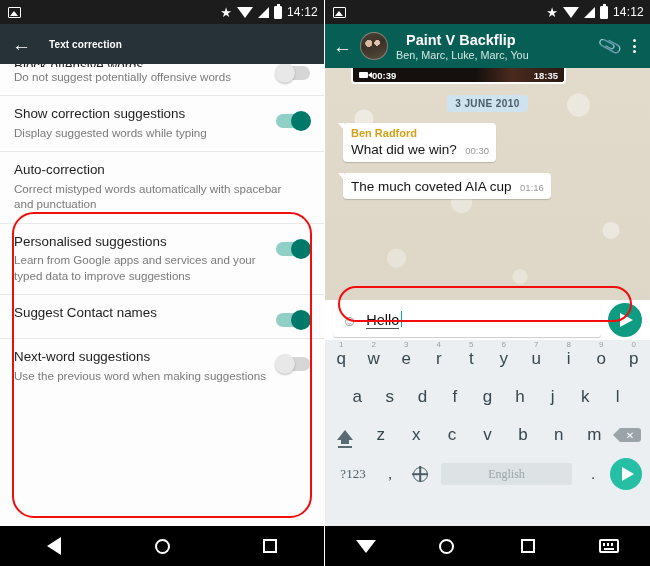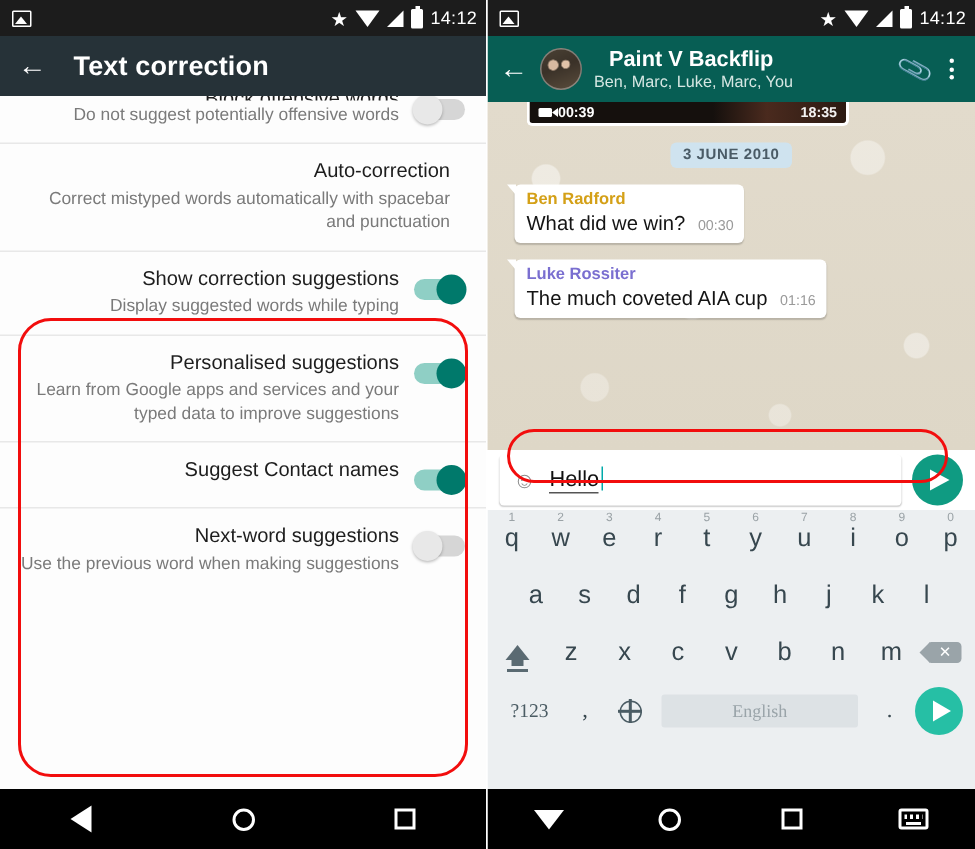--- a/index.html
+++ b/index.html
@@ -31,33 +31,33 @@
   .ic-signal { width:0;height:0;border-left:11px solid transparent;border-bottom:11px solid #fff; }
   .ic-batt { width:8px;height:13px;border:1.6px solid #fff;border-radius:1px;background:#fff;position:relative; }
   .ic-batt:before{content:"";position:absolute;top:-3px;left:2px;width:3px;height:2px;background:#fff;}
 
   
   .appbar {
     height:40px; background:#263238; color:#fff;
     display:flex; align-items:center; padding:0 12px; gap:18px;
   }
   .appbar .back { font-size:19px; line-height:1; cursor:pointer; }
-  .appbar .title { font-size:18px; font-weight:700; letter-spacing:0.1px; }
+  .appbar .title { font-size:10px; font-weight:700; letter-spacing:0.1px; }
 
   .settings-list {
     position:absolute; top:64px; left:0; right:0; bottom:40px;
     background:#fdfdfd; overflow:hidden;
   }
   .srow {
     padding:10px 14px 11px 14px; position:relative;
     border-top:1px solid #e8e8e8;
     display:flex; align-items:flex-start;
   }
   .srow:first-child { border-top:none; }
-  .srow .txt { flex:1; padding-right:10px;text-align:right; }
+  .srow .txt { flex:1; padding-right:10px; }
   .srow .s-title { font-size:13.4px; color:#1d1d1d; line-height:1.25; margin-bottom:2px; }
   .srow .s-sub { font-size:11.6px; color:#7a7a7a; line-height:1.32; }
   .srow.clipped { padding-top:0; margin-top:-6px; }
   .srow.clipped .s-title { overflow:hidden; height:9px; }
 
   .sw { width:34px; height:14px; border-radius:7px; position:relative; flex:0 0 auto; margin-top:8px; cursor:pointer; }
   .sw .knob { position:absolute; top:-3px; width:20px; height:20px; border-radius:50%; }
   .sw.on { background:#8fcfc5; }
   .sw.on .knob { right:-1px; background:#00796b; }
   .sw.off { background:#d6d6d6; }
@@ -245,33 +245,33 @@
           <div class="s-title">Block offensive words</div>
           <div class="s-sub">Do not suggest potentially offensive words</div>
         </div>
         <div class="sw off">
             <span class="knob"></span>
           </div>
       </div>
 
       <div class="srow">
         <div class="txt">
-          <div class="s-title">Auto-correction</div>
-          <div class="s-sub">Correct mistyped words automatically with spacebar and punctuation</div>
-        </div>
-      </div>
-
-      <div class="srow">
-        <div class="txt">
           <div class="s-title">Show correction suggestions</div>
           <div class="s-sub">Display suggested words while typing</div>
         </div>
         <div class="sw on">
             <span class="knob"></span>
           </div>
+      </div>
+
+      <div class="srow">
+        <div class="txt">
+          <div class="s-title">Auto-correction</div>
+          <div class="s-sub">Correct mistyped words automatically with spacebar and punctuation</div>
+        </div>
       </div>
 
       <div class="srow">
         <div class="txt">
           <div class="s-title">Personalised suggestions</div>
           <div class="s-sub">Learn from Google apps and services and your typed data to improve suggestions</div>
         </div>
         <div class="sw on">
             <span class="knob"></span>
           </div>
@@ -353,21 +353,20 @@
 
       <div class="date-chip">3 JUNE 2010</div>
 
       <div class="bubble" style="margin-left:10px;">
         <div class="sender" style="color:#d4a017;">Ben Radford</div>
         <span class="mtext">What did we win?</span>
         <span class="mtime">00:30</span>
       </div>
 
       <div class="bubble" style="margin-left:10px;">
-        <div class="sender" style="color:#7a6fd0;">Luke Rossiter</div>
         <span class="mtext">The much coveted AIA cup</span>
         <span class="mtime">01:16</span>
       </div>
     </div>
 
     <div class="composer">
       <div class="comp-box">
         <span class="emoji-ic">☺</span>
         <span class="comp-text">Hello</span>
       </div>

